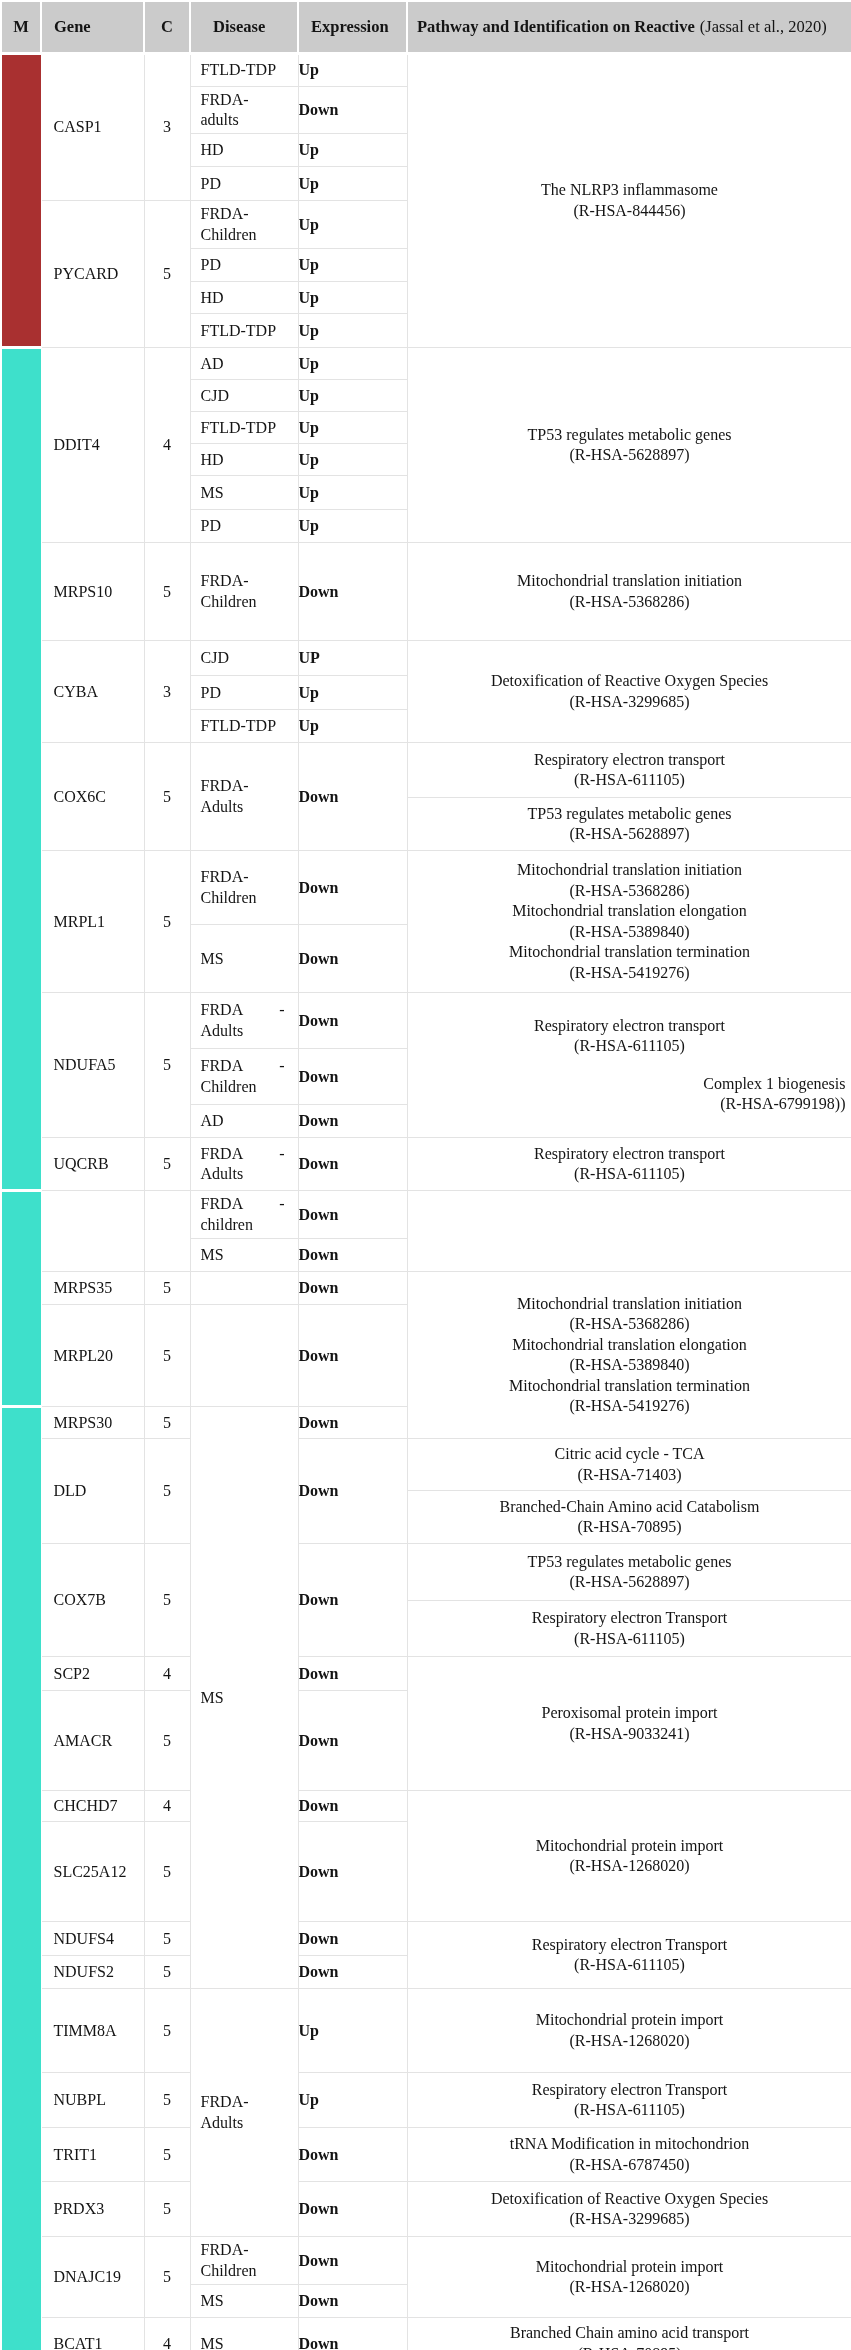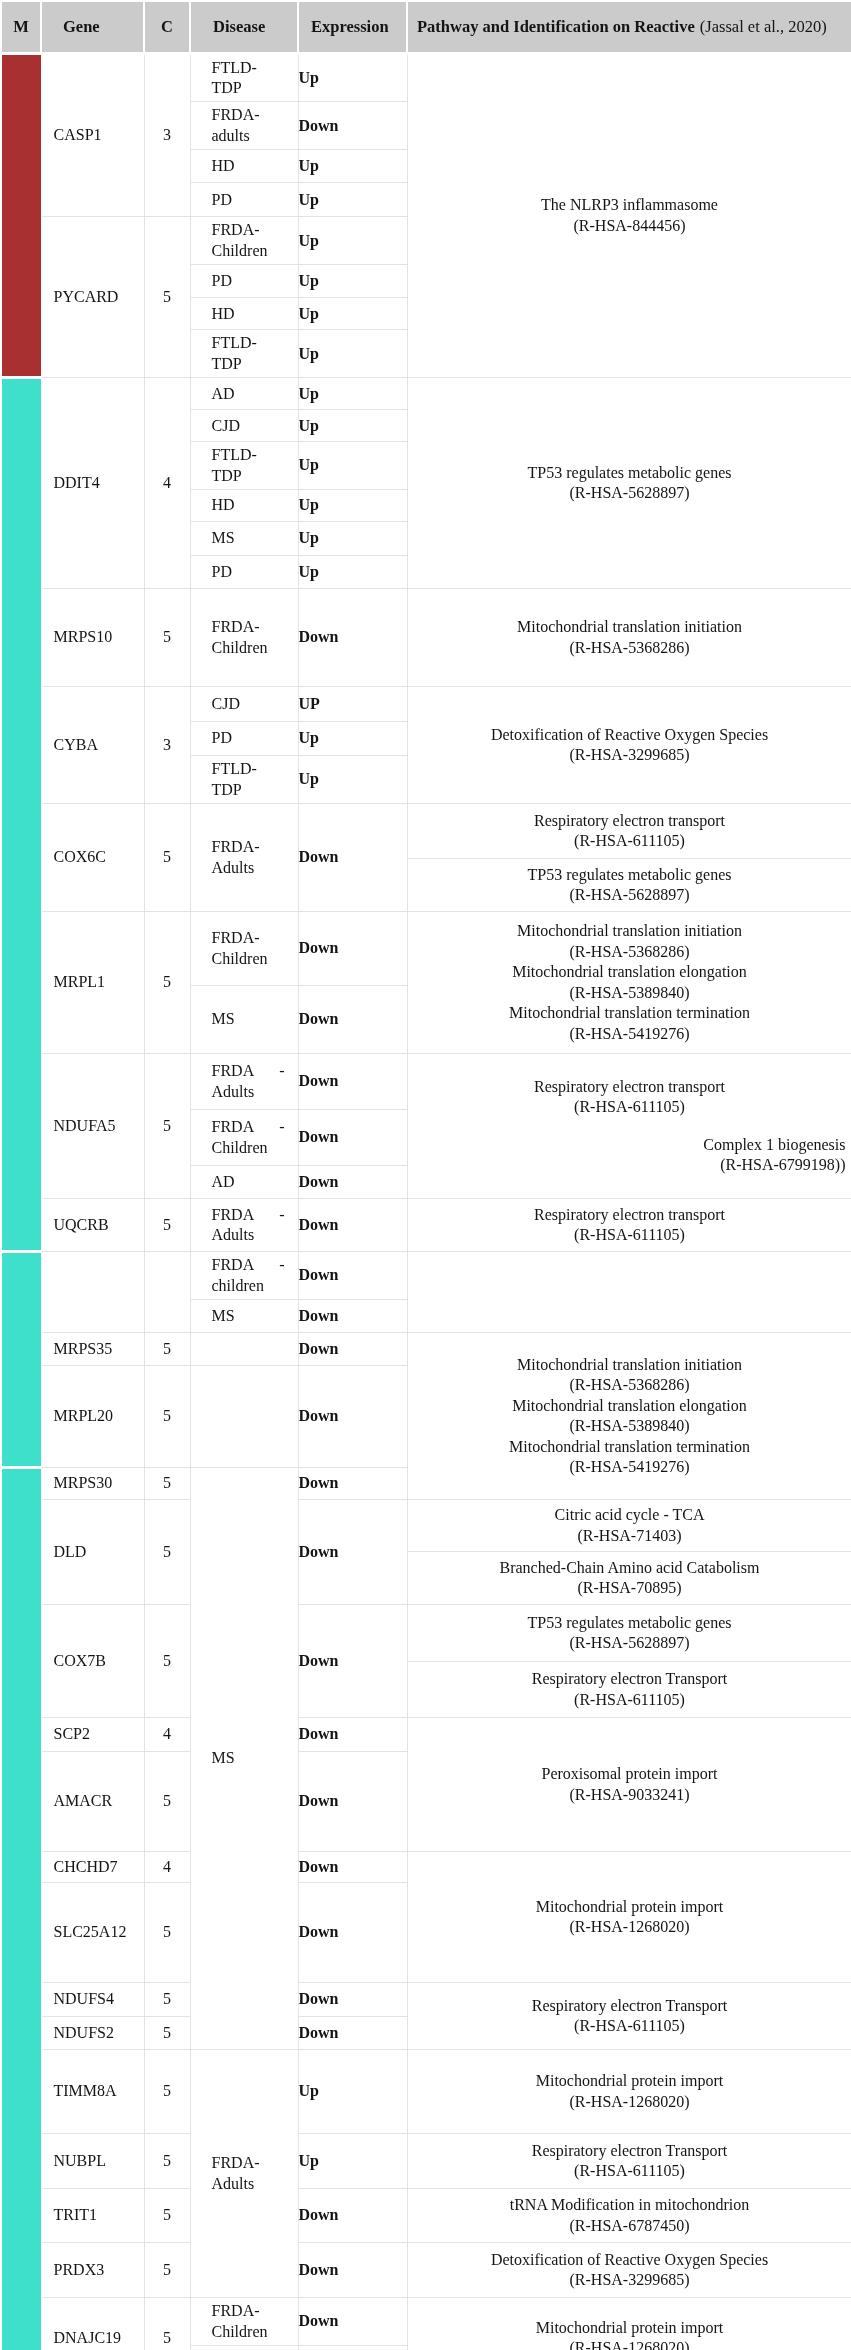--- a/index.html
+++ b/index.html
@@ -3,32 +3,32 @@
 <meta charset="utf-8">
 <style>
   html,body{margin:0;padding:0;background:#ffffff;}
   table{border-collapse:collapse;table-layout:fixed;width:851px;
         font-family:"Liberation Serif",serif;color:#141414;}
   td{border:1px solid #e3e3e3;vertical-align:middle;font-size:16px;line-height:1.28;
      padding:0;overflow:hidden;}
   th{background:#cbcbcb;border:2px solid #ffffff;border-bottom:3px solid #ffffff;
      font-size:16.5px;font-weight:bold;text-align:left;padding:14px 0;}
   th.hm{text-align:center;}
-  th.hg{padding-left:21px;}
+  th.hg{padding-left:12px;}
   th.hc{text-align:center;}
   th.hd{padding-left:22px;}
   th.he{padding-left:12px;}
   th.hp{padding-left:9px;white-space:nowrap;}
   th.hp .cite{font-weight:normal;margin-left:5px;}
   td.m{border:1px solid #ffffff;border-bottom:3px solid #ffffff;}
   td.m.red{background:#a93030;}
   td.m.teal{background:#3ee0cb;}
   td.g{padding-left:12px;}
   td.c{text-align:center;}
-  td.d{padding:3px 13px 3px 21px;text-align:justify;}
+  td.d{padding:3px 13px 3px 10px;text-align:justify;}
   td.e{font-weight:bold;}
   td.p{text-align:center;padding:3px 6px;}
   .pb + .pb{margin-top:17px;text-align:right;}
 </style>
 </head>
 <body>
 
 <table>
   <colgroup>
     <col style="width:40px">

